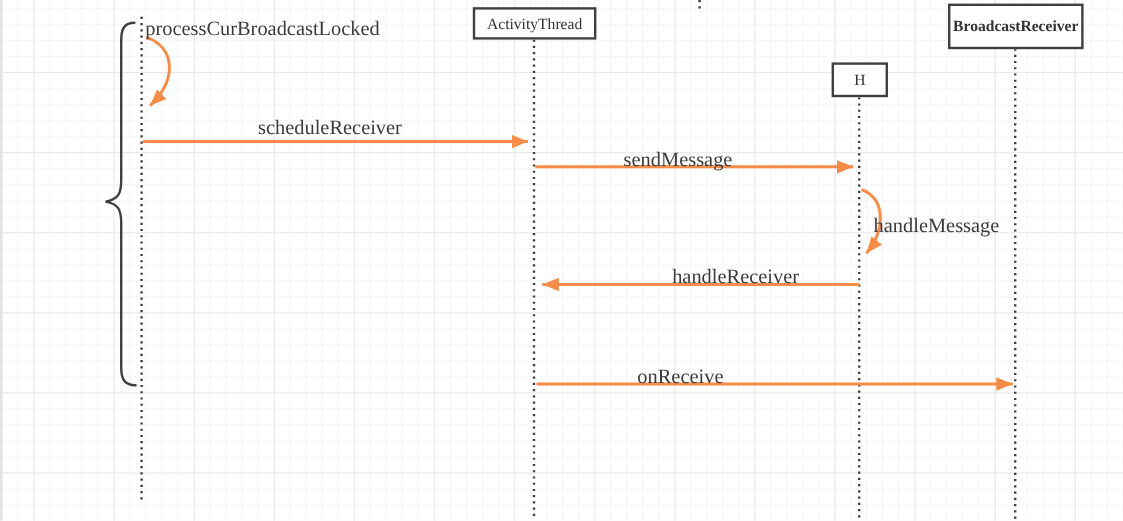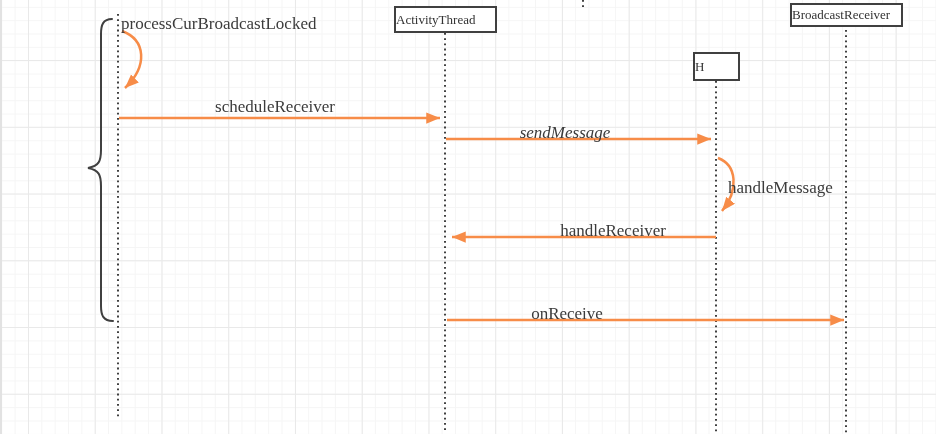--- a/index.html
+++ b/index.html
@@ -23,20 +23,21 @@
     background: #e2e2e2;
   }
   svg.layer { position: absolute; left: 0; top: 0; }
   .actor-box {
     position: absolute;
     box-sizing: border-box;
     border: 2px solid #404040;
     background: #ffffff;
     display: flex;
     align-items: center;
+    justify-content: center;
     font-size: 13px;
     color: #333333;
     z-index: 3;
   }
   .msg-label {
     position: absolute;
     font-size: 17px;
     color: #3b3b3b;
     white-space: nowrap;
     z-index: 2;
@@ -89,29 +90,29 @@
 
     <line x1="447" y1="320" x2="844" y2="320" stroke="#F78C48" stroke-width="2.5" marker-end="url(#ah)"></line>
   </svg>
 
   <div class="actor-box" style="left:394px; top:6px; width:103px; height:27px;">
     <span>ActivityThread</span>
   </div>
   <div class="actor-box" style="left:693px; top:52px; width:47px; height:29px;">
     <span>H</span>
   </div>
-  <div class="actor-box" style="left:790px; top:3px; width:113px; height:24px;">
+  <div class="actor-box" style="left:790px; top:3px; width:113px; height:38px;font-weight:bold;">
     <span>BroadcastReceiver</span>
   </div>
 
   <div class="msg-label" style="left:121px; top:14px;">processCurBroadcastLocked</div>
 
   <div class="msg-label centered" style="left:175px; top:97px; width:200px;">scheduleReceiver</div>
 
-  <div class="msg-label centered" style="left:465px; top:123px; width:200px;font-style:italic;">sendMessage</div>
+  <div class="msg-label centered" style="left:465px; top:123px; width:200px;">sendMessage</div>
 
   <div class="msg-label" style="left:728px; top:178px;">handleMessage</div>
 
   <div class="msg-label centered" style="left:513px; top:221px; width:200px;">handleReceiver</div>
 
   <div class="msg-label centered" style="left:467px; top:304px; width:200px;">onReceive</div>
 
 
 </div>
 

